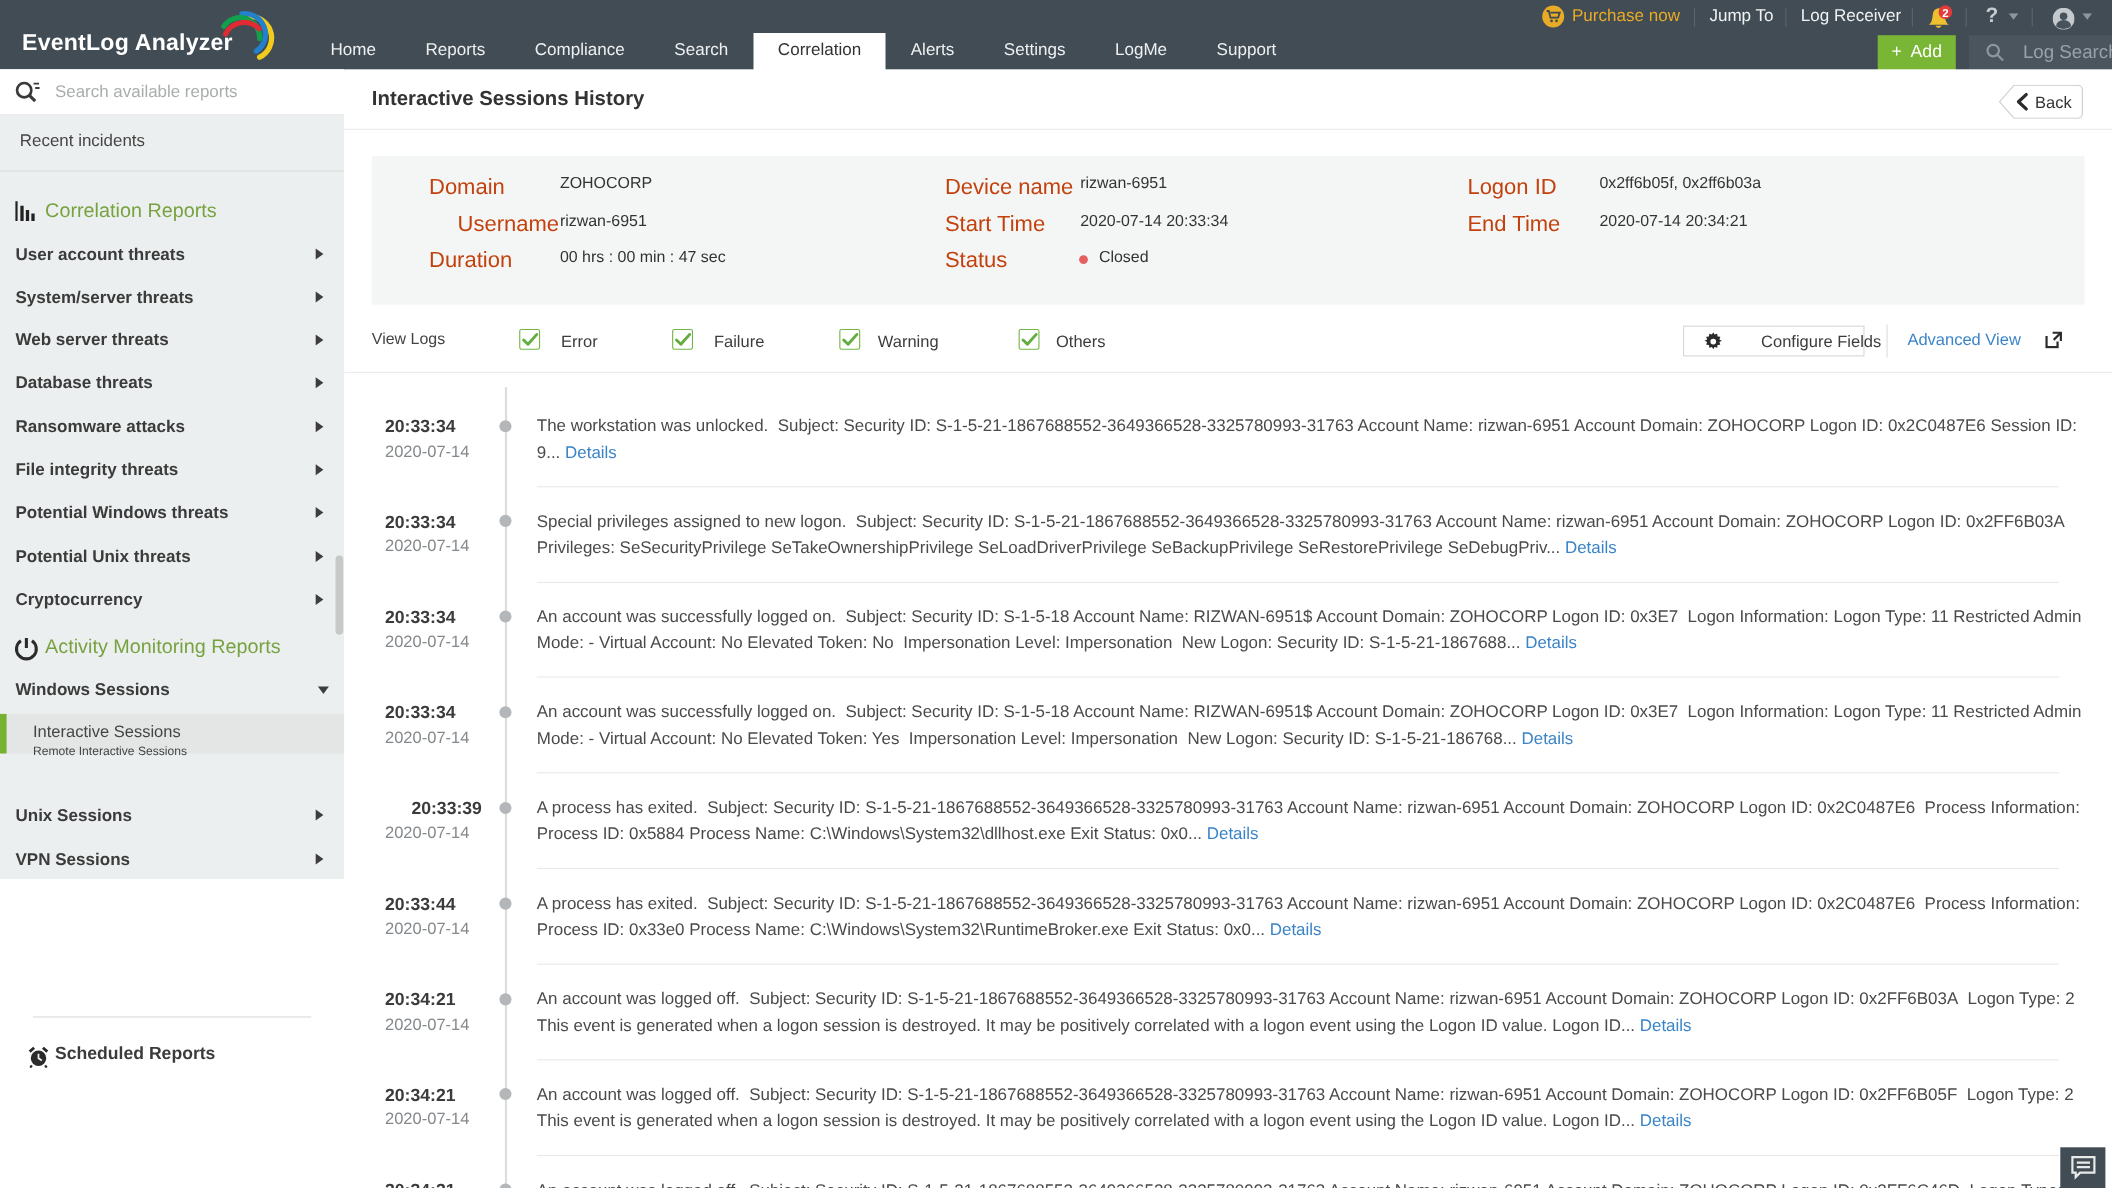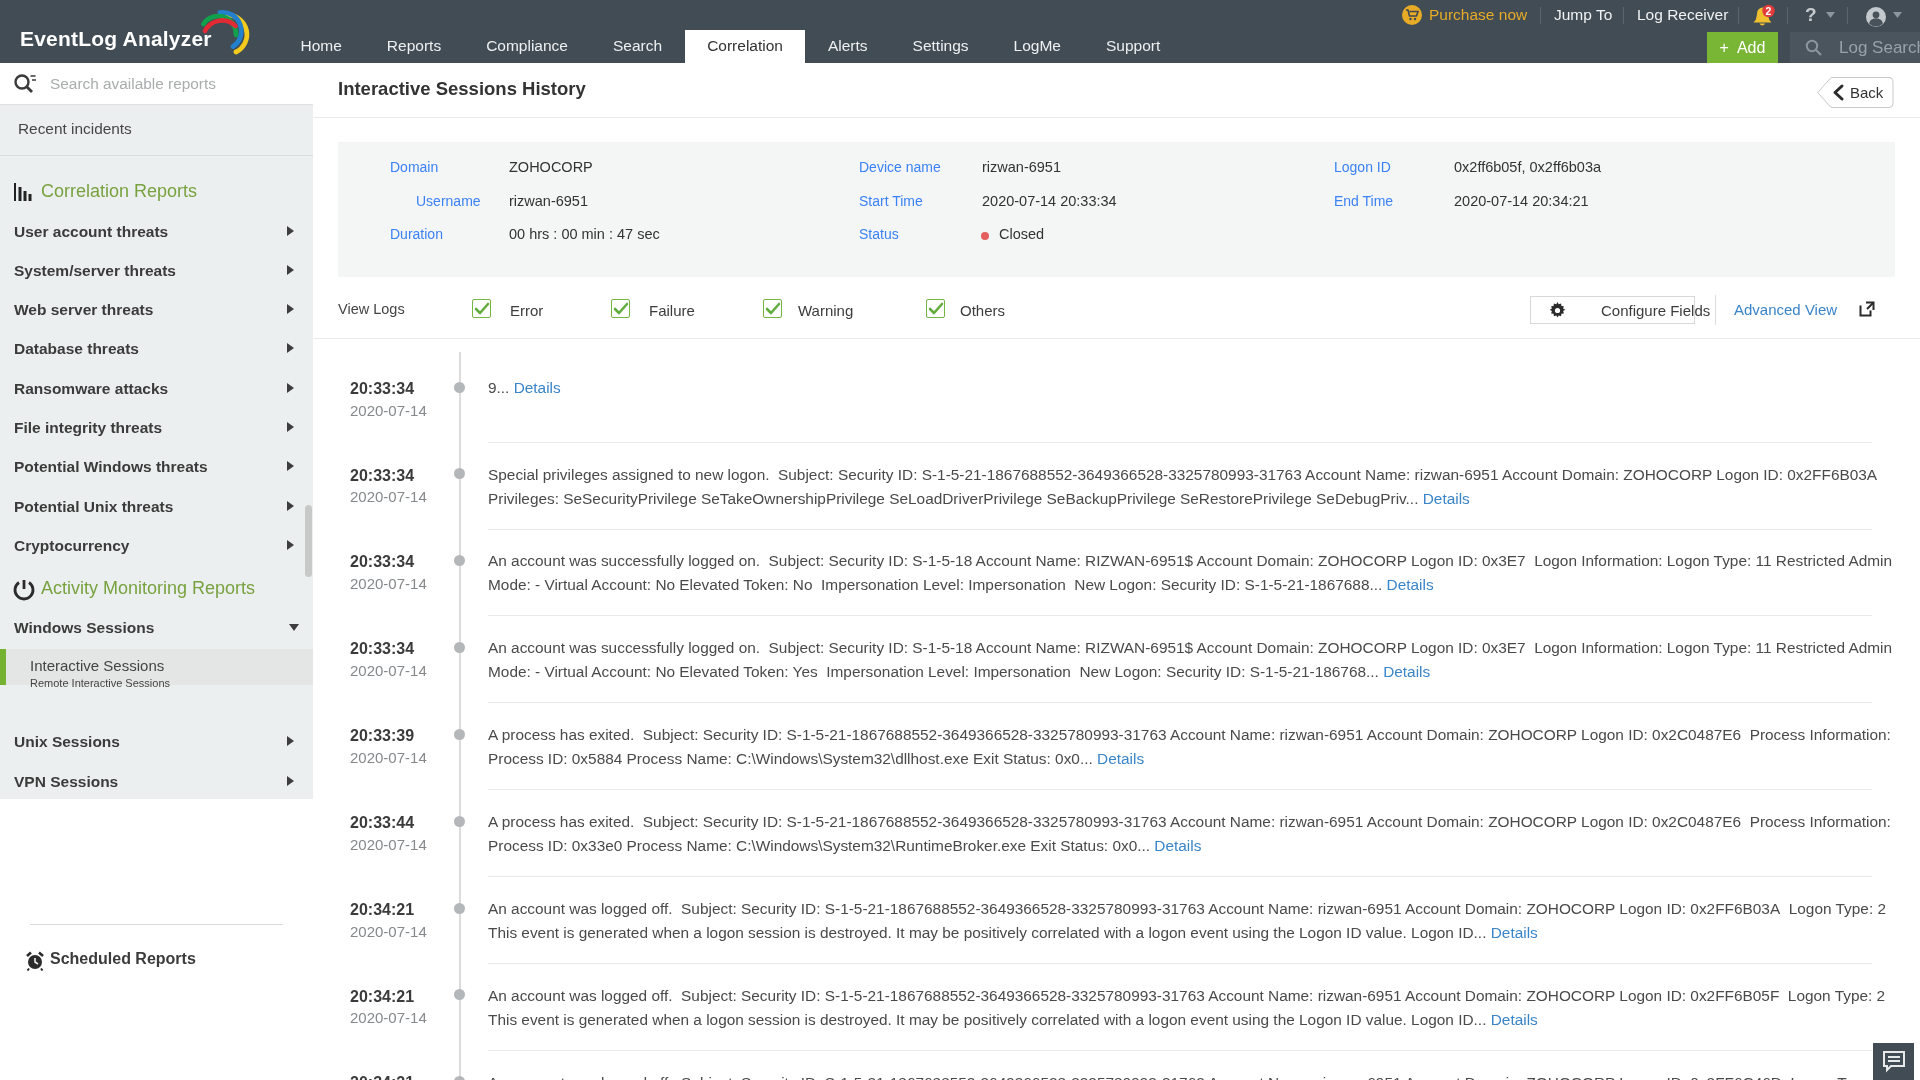--- a/index.html
+++ b/index.html
@@ -27,21 +27,21 @@
 .caret-d { position:absolute; right:14px; top:5px; width:0; height:0; border-top:7px solid #3d3d3d; border-left:5px solid transparent; border-right:5px solid transparent; }
 .section { position:absolute; left:41px; color:#78a240; font-size:18px; }
 #selitem { position:absolute; left:0; top:586px; width:313px; height:36px; background:#e4e6e5; border-left:6px solid #76b232; }
 #sbthumb { position:absolute; left:305px; top:442px; width:7px; height:72px; background:#c7c9c8; border-radius:4px; }
 
 
 #main { position:absolute; left:313px; top:63px; width:1607px; height:830px; background:#fff; }
 #title { position:absolute; left:25px; top:15px; font-size:18.5px; font-weight:bold; color:#333; }
 #titleline { position:absolute; left:0px; top:54px; width:1607px; height:1px; background:#eaeaea; }
 #infopanel { position:absolute; left:25px; top:79px; width:1557px; height:135px; background:#f4f5f5; }
-.ilabel { position:absolute; font-size:14px; color:#3b82f6; }
+.ilabel { position:absolute; font-size:20px; color:#c2410c; }
 .ivalue { position:absolute; font-size:14.5px; color:#333; }
 #viewlogs { position:absolute; left:25px; top:238.1px; font-size:14.5px; color:#444; }
 .cb { position:absolute; width:19px; height:19px; border:1.5px solid #74b543; border-radius:2px; background:#fff; }
 .cb svg { position:absolute; left:1px; top:2px; }
 .cblabel { position:absolute; font-size:15px; color:#3c3c3c; }
 #cfgbtn { position:absolute; left:1217px; top:233px; width:165px; height:28px; border:1px solid #d8d8d8; background:#fff; }
 #advview { position:absolute; left:1421px; top:238px; font-size:15px; color:#3a84c8; }
 #vlsep { position:absolute; left:1402px; top:232px; width:1px; height:30px; background:#ddd; }
 #loglistline { position:absolute; left:0; top:275px; width:1607px; height:1px; background:#eaeaea; }
 #timeline { position:absolute; left:146px; top:289px; width:2px; height:728px; background:#dcdcdc; }
@@ -257,20 +257,21 @@
       <path d="M14.5 1.5 L8 8" stroke="#2b2b2b" stroke-width="2"></path>
     </svg>
   <div id="loglistline"></div>
   <div id="timeline"></div>
 
   <div id="entries">
   <div class="etime" style="top:315.6px;">20:33:34</div>
   <div class="edate" style="top:337.5px;">2020-07-14</div>
   <div class="edot" style="top:318.5px;"></div>
   <div class="etext" style="top:312.7px;">
+        <div class="l">The workstation was unlocked.&nbsp; Subject: Security ID: S-1-5-21-1867688552-3649366528-3325780993-31763 Account Name: rizwan-6951 Account Domain: ZOHOCORP Logon ID: 0x2C0487E6 Session ID:</div>
         <div class="l">9... <a>Details</a></div>
       </div>
   <div class="esep" style="top:378.6px;"></div>
   <div class="etime" style="top:402.5px;">20:33:34</div>
   <div class="edate" style="top:424.4px;">2020-07-14</div>
   <div class="edot" style="top:405.4px;"></div>
   <div class="etext" style="top:399.5px;">
         <div class="l">Special privileges assigned to new logon.&nbsp; Subject: Security ID: S-1-5-21-1867688552-3649366528-3325780993-31763 Account Name: rizwan-6951 Account Domain: ZOHOCORP Logon ID: 0x2FF6B03A</div>
         <div class="l">Privileges: SeSecurityPrivilege SeTakeOwnershipPrivilege SeLoadDriverPrivilege SeBackupPrivilege SeRestorePrivilege SeDebugPriv... <a>Details</a></div>
       </div>
@@ -284,21 +285,21 @@
       </div>
   <div class="esep" style="top:552.3px;"></div>
   <div class="etime" style="top:576.1px;">20:33:34</div>
   <div class="edate" style="top:598.0px;">2020-07-14</div>
   <div class="edot" style="top:579.0px;"></div>
   <div class="etext" style="top:573.2px;">
         <div class="l">An account was successfully logged on.&nbsp; Subject: Security ID: S-1-5-18 Account Name: RIZWAN-6951$ Account Domain: ZOHOCORP Logon ID: 0x3E7&nbsp; Logon Information: Logon Type: 11 Restricted Admin</div>
         <div class="l">Mode: - Virtual Account: No Elevated Token: Yes&nbsp; Impersonation Level: Impersonation&nbsp; New Logon: Security ID: S-1-5-21-186768... <a>Details</a></div>
       </div>
   <div class="esep" style="top:639.1px;"></div>
-  <div class="etime" style="top:663.0px;">20:33:39</div>
+  <div class="etime" style="top:663.0px;margin-left:24px;">20:33:39</div>
   <div class="edate" style="top:684.9px;">2020-07-14</div>
   <div class="edot" style="top:665.9px;"></div>
   <div class="etext" style="top:660.1px;">
         <div class="l">A process has exited.&nbsp; Subject: Security ID: S-1-5-21-1867688552-3649366528-3325780993-31763 Account Name: rizwan-6951 Account Domain: ZOHOCORP Logon ID: 0x2C0487E6&nbsp; Process Information:</div>
         <div class="l">Process ID: 0x5884 Process Name: C:\Windows\System32\dllhost.exe Exit Status: 0x0... <a>Details</a></div>
       </div>
   <div class="esep" style="top:726.0px;"></div>
   <div class="etime" style="top:749.9px;">20:33:44</div>
   <div class="edate" style="top:771.8px;">2020-07-14</div>
   <div class="edot" style="top:752.8px;"></div>

